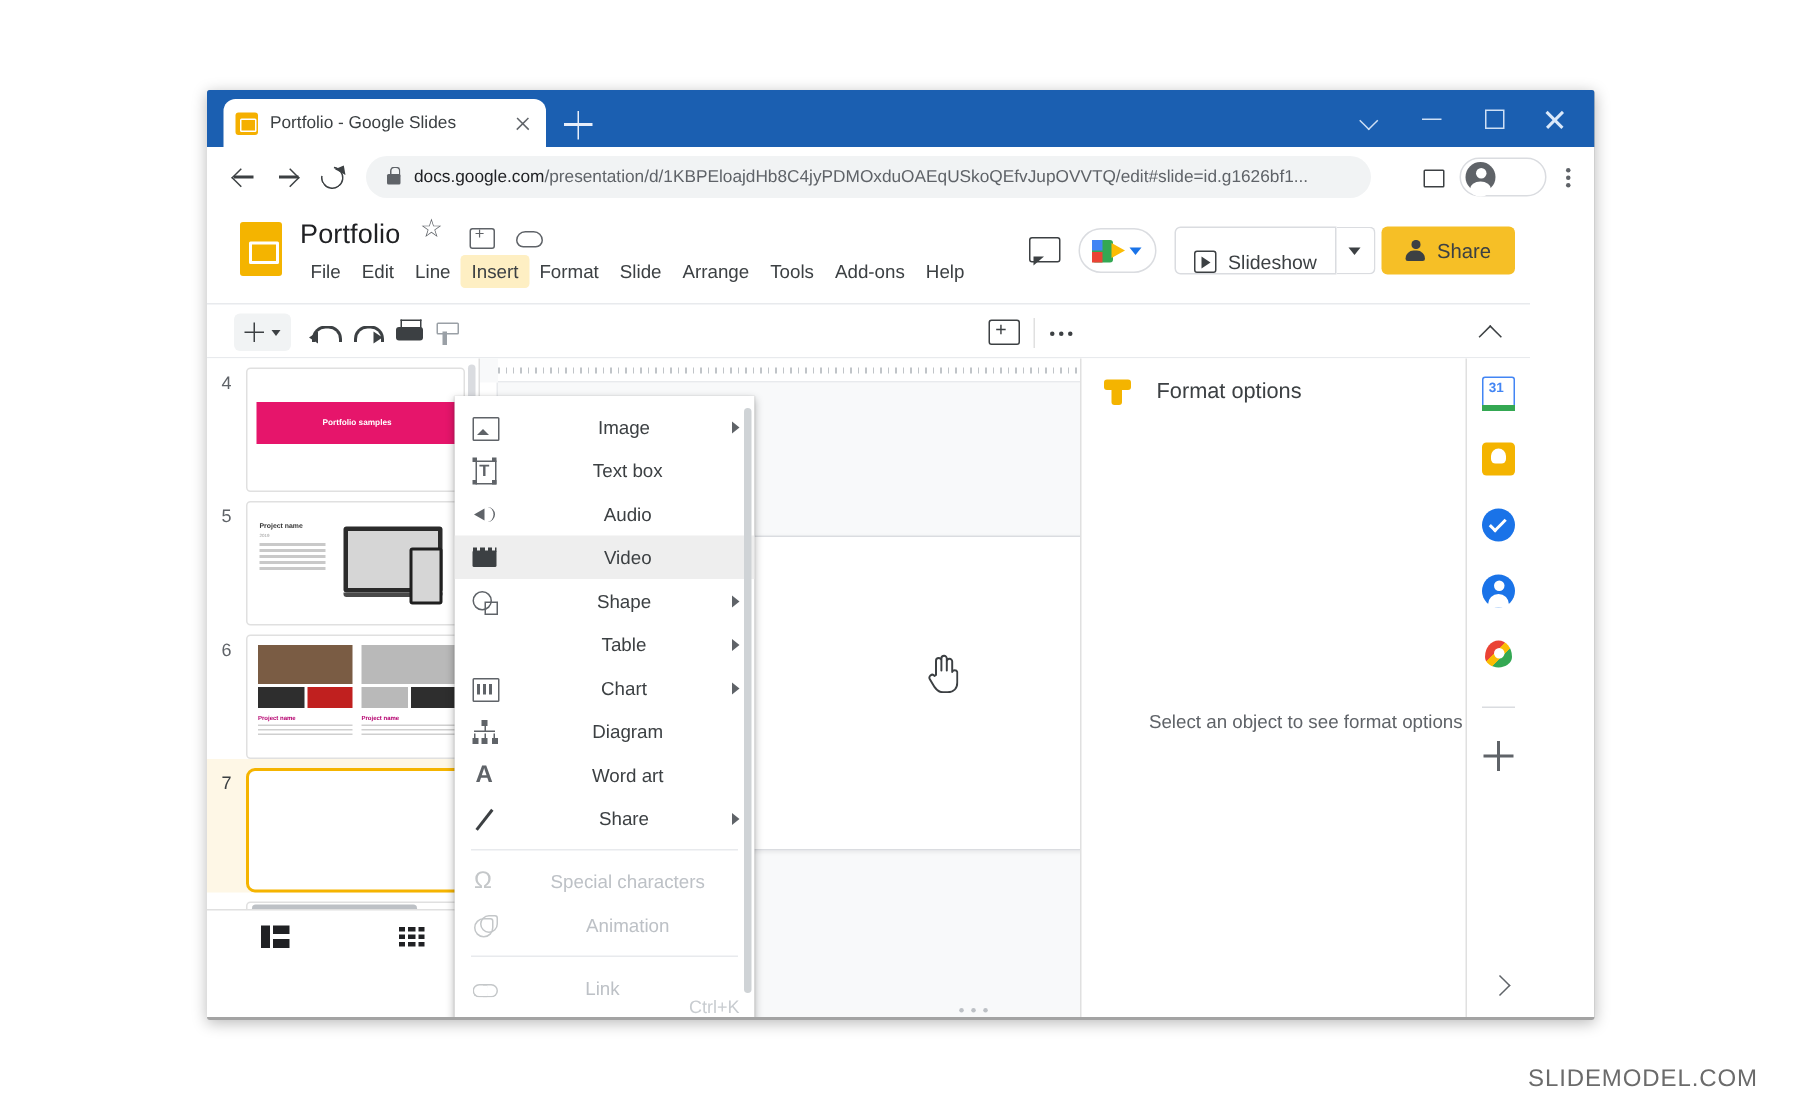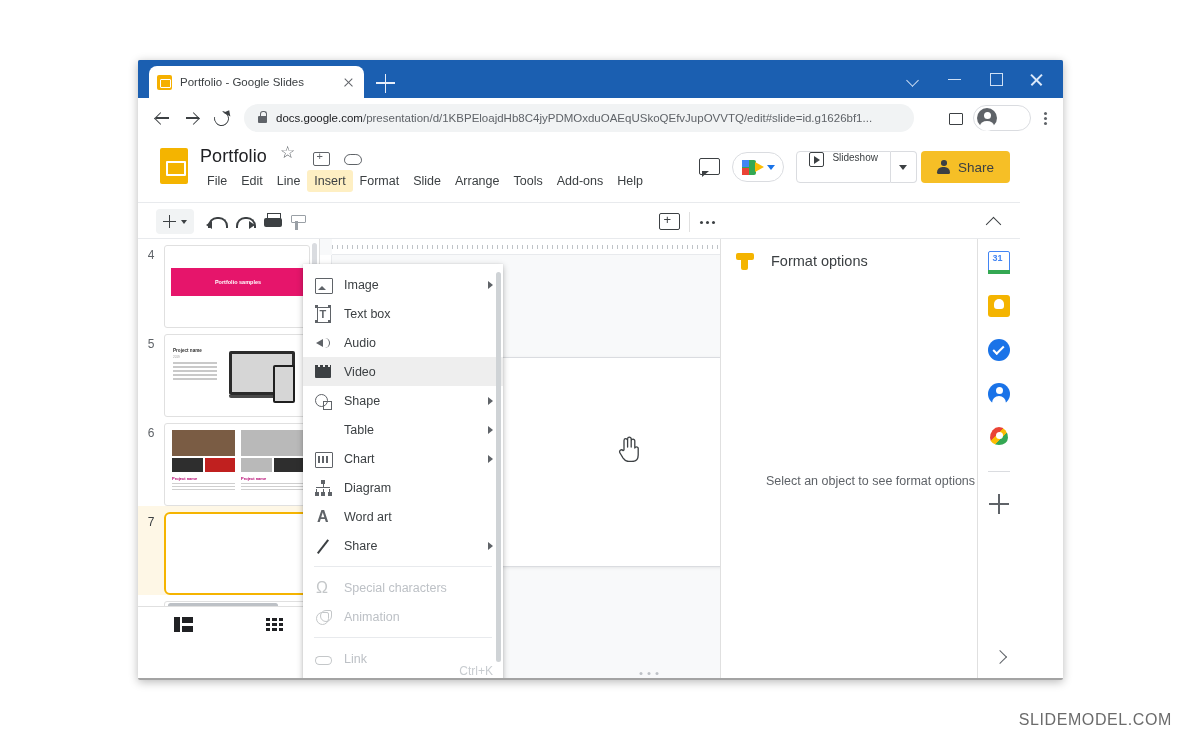--- a/index.html
+++ b/index.html
@@ -277,22 +277,22 @@
     border-top: 5px solid transparent; border-bottom: 5px solid transparent;
     border-left: 9px solid #fbbc04;
   }
   .caret-dn {
     width: 0; height: 0;
     border-left: 4px solid transparent; border-right: 4px solid transparent;
     border-top: 5px solid #1a73e8;
   }
   .slideshow-btn {
     height: 32px; border: 1.2px solid #dadce0; border-radius: 4px 0 0 4px;
-    display: flex; align-items: flex-start; gap: 8px; padding: 0 12px;
-    font-size: 10px; color: #3c4043;
+    display: flex; align-items: flex-end; gap: 8px; padding: 0 12px;
+    font-size: 13px; color: #3c4043;
   }
   .play-box {
     width: 15px; height: 15px; border: 1.6px solid #3c4043; border-radius: 2px;
     position: relative;
   }
   .play-box::after {
     content: ""; position: absolute; left: 4px; top: 3px;
     border-left: 6px solid #3c4043;
     border-top: 4px solid transparent; border-bottom: 4px solid transparent;
   }
@@ -578,21 +578,21 @@
     border-radius: 0 0 2px 2px;
     box-shadow: 0 2px 6px rgba(0,0,0,.28), 0 0 1px rgba(0,0,0,.2);
     z-index: 40;
     padding-top: 6px;
     overflow: hidden;
   }
   .mrow {
     position: relative; height: 29px;
     display: flex; align-items: center;
     padding-left: 11px; padding-right: 10px;
-    font-size: 12.5px; color: #3c4043;
+    font-size: 12.5px; color: #3c4043; text-align: center;
   }
   .mrow.hl { background: #eeeeee; }
   .mrow.disabled { color: #bdc1c6; }
   .mi-icon { width: 18px; height: 18px; position: relative; flex: none; margin-right: 12px; }
   .mi-label { flex: 1; white-space: nowrap; }
   .mi-accel { font-size: 12px; color: #80868b; margin-left: auto; margin-top: 25px; }
   .mrow.disabled .mi-accel { color: #c8ccd0; }
   .mi-arrow {
     width: 0; height: 0; margin-left: auto; flex: none;
     border-top: 4px solid transparent; border-bottom: 4px solid transparent;

